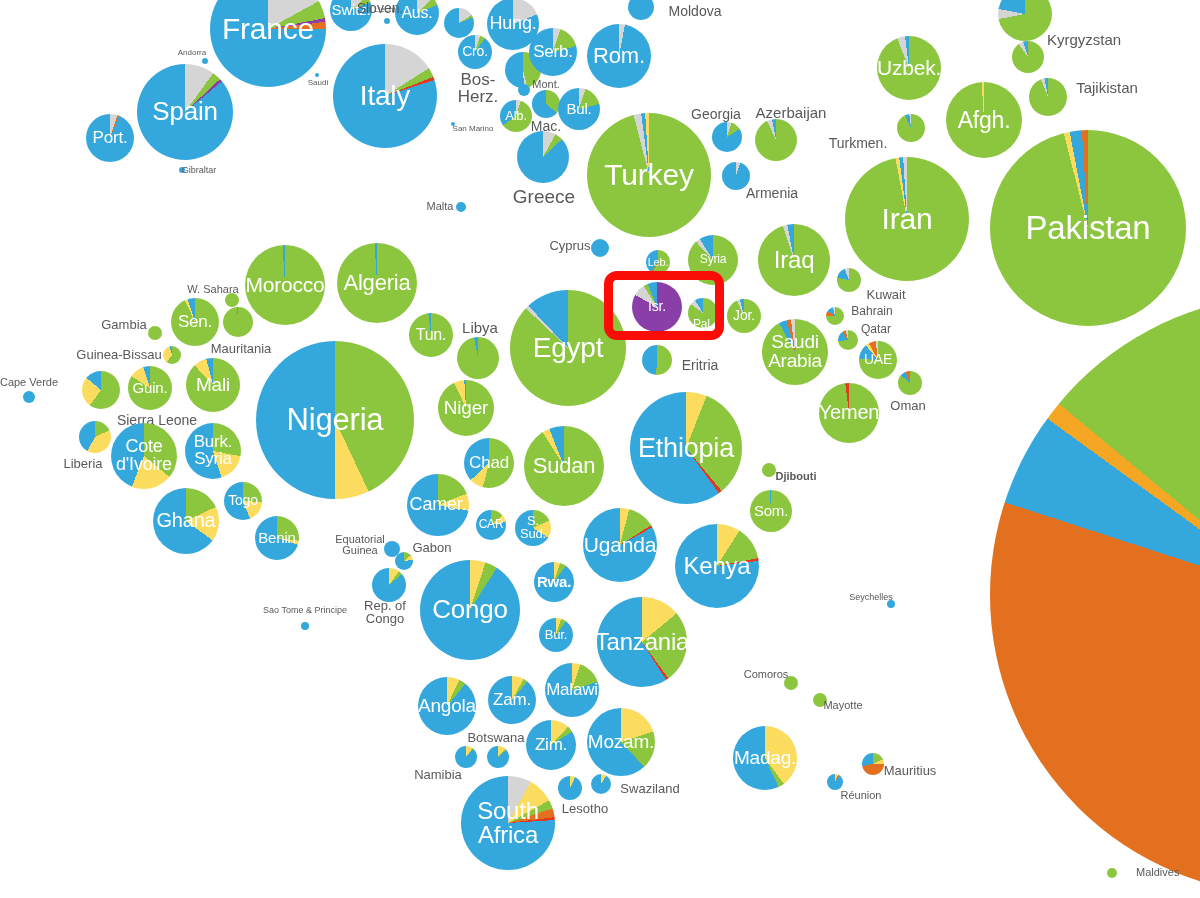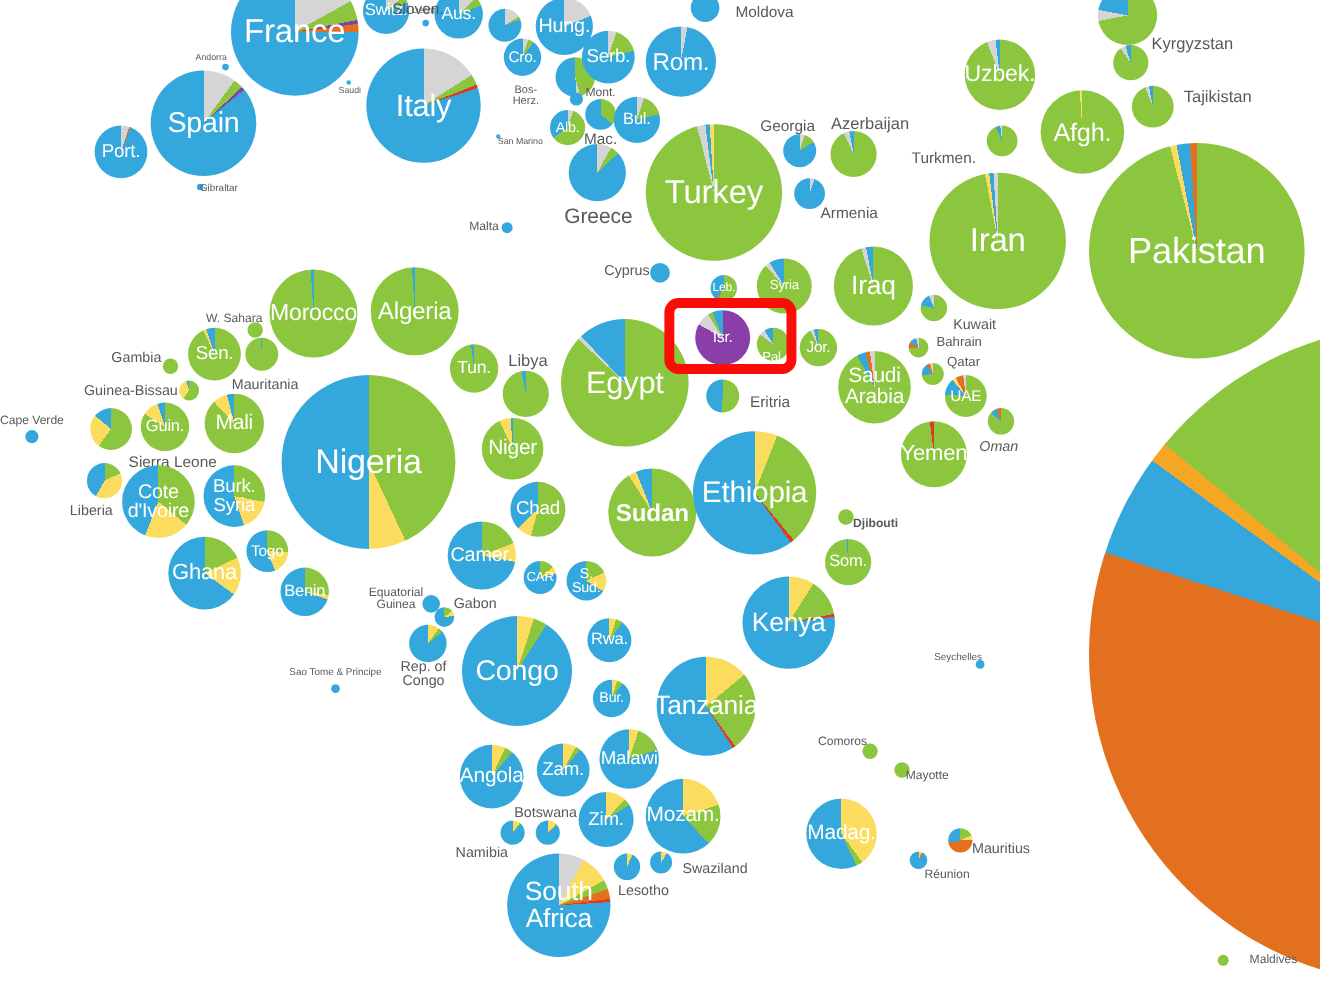--- a/index.html
+++ b/index.html
@@ -79,21 +79,21 @@
       <span class="pie-label" style="font-size: 16px;">Aus.</span>
     </div>
     <div class="out-label" style="left: 380px; top: 8px; font-size: 14px;">Sloven.</div>
     <div class="pie" style="left: 459px; top: 23px; width: 30px; height: 30px; background: conic-gradient(rgb(213, 213, 213) 0deg, rgb(213, 213, 213) 57.6deg, rgb(140, 198, 62) 57.6deg, rgb(140, 198, 62) 68.4deg, rgb(52, 168, 221) 68.4deg, rgb(52, 168, 221) 360deg);"></div>
     <div class="pie" style="left: 475px; top: 52px; width: 34px; height: 34px; background: conic-gradient(rgb(213, 213, 213) 0deg, rgb(213, 213, 213) 18deg, rgb(140, 198, 62) 18deg, rgb(140, 198, 62) 36deg, rgb(52, 168, 221) 36deg, rgb(52, 168, 221) 360deg);">
       <span class="pie-label" style="font-size: 14px;">Cro.</span>
     </div>
     <div class="pie" style="left: 513px; top: 24px; width: 52px; height: 52px; background: conic-gradient(rgb(213, 213, 213) 0deg, rgb(213, 213, 213) 68.4deg, rgb(52, 168, 221) 68.4deg, rgb(52, 168, 221) 360deg);">
       <span class="pie-label" style="font-size: 18px;">Hung.</span>
     </div>
-    <div class="out-label" style="left: 478px; top: 88px; font-size: 10px;">Bos-
+    <div class="out-label" style="left: 478px; top: 88px; font-size: 17px;">Bos-
 Herz.</div>
     <div class="pie" style="left: 523px; top: 70px; width: 36px; height: 36px; background: conic-gradient(rgb(140, 198, 62) 0deg, rgb(140, 198, 62) 165.6deg, rgb(213, 213, 213) 165.6deg, rgb(213, 213, 213) 176.4deg, rgb(52, 168, 221) 176.4deg, rgb(52, 168, 221) 360deg);"></div>
     <div class="pie" style="left: 553px; top: 52px; width: 48px; height: 48px; background: conic-gradient(rgb(213, 213, 213) 0deg, rgb(213, 213, 213) 18deg, rgb(140, 198, 62) 18deg, rgb(140, 198, 62) 75.6deg, rgb(52, 168, 221) 75.6deg, rgb(52, 168, 221) 360deg);">
       <span class="pie-label" style="font-size: 17px;">Serb.</span>
     </div>
     <div class="legend-dot" style="left: 524px; top: 90px; width: 12px; height: 12px; background: rgb(52, 168, 221);"></div>
     <div class="out-label" style="left: 546px; top: 85px; font-size: 11px;">Mont.</div>
     <div class="pie" style="left: 516px; top: 116px; width: 32px; height: 32px; background: conic-gradient(rgb(213, 213, 213) 0deg, rgb(213, 213, 213) 18deg, rgb(140, 198, 62) 18deg, rgb(140, 198, 62) 234deg, rgb(52, 168, 221) 234deg, rgb(52, 168, 221) 360deg);">
       <span class="pie-label" style="font-size: 13px;">Alb.</span>
     </div>
@@ -154,21 +154,21 @@
     <div class="pie" style="left: 835px; top: 316px; width: 18px; height: 18px; background: conic-gradient(rgb(140, 198, 62) 0deg, rgb(140, 198, 62) 270deg, rgb(226, 112, 31) 270deg, rgb(226, 112, 31) 302.4deg, rgb(52, 168, 221) 302.4deg, rgb(52, 168, 221) 345.6deg, rgb(213, 213, 213) 345.6deg, rgb(213, 213, 213) 360deg);"></div>
     <div class="out-label" style="left: 876px; top: 329px; font-size: 12px;">Qatar</div>
     <div class="pie" style="left: 848px; top: 340px; width: 20px; height: 20px; background: conic-gradient(rgb(140, 198, 62) 0deg, rgb(140, 198, 62) 262.8deg, rgb(52, 168, 221) 262.8deg, rgb(52, 168, 221) 324deg, rgb(226, 112, 31) 324deg, rgb(226, 112, 31) 345.6deg, rgb(213, 213, 213) 345.6deg, rgb(213, 213, 213) 360deg);"></div>
     <div class="pie" style="left: 795px; top: 352px; width: 66px; height: 66px; background: conic-gradient(rgb(140, 198, 62) 0deg, rgb(140, 198, 62) 331.2deg, rgb(52, 168, 221) 331.2deg, rgb(52, 168, 221) 345.6deg, rgb(226, 112, 31) 345.6deg, rgb(226, 112, 31) 352.8deg, rgb(213, 213, 213) 352.8deg, rgb(213, 213, 213) 360deg);">
       <span class="pie-label" style="font-size: 19px; text-align: center;">Saudi
 Arabia</span>
     </div>
     <div class="pie" style="left: 878px; top: 360px; width: 38px; height: 38px; background: conic-gradient(rgb(140, 198, 62) 0deg, rgb(140, 198, 62) 273.6deg, rgb(52, 168, 221) 273.6deg, rgb(52, 168, 221) 320.4deg, rgb(252, 220, 95) 320.4deg, rgb(252, 220, 95) 331.2deg, rgb(226, 112, 31) 331.2deg, rgb(226, 112, 31) 352.8deg, rgb(213, 213, 213) 352.8deg, rgb(213, 213, 213) 360deg);">
       <span class="pie-label" style="font-size: 14px;">UAE</span>
     </div>
-    <div class="out-label" style="left: 908px; top: 406px; font-size: 13px; font-style: italic;">Oman</div>
+    <div class="out-label" style="left: 908px; top: 406px; font-size: 13px;">Oman</div>
     <div class="pie" style="left: 910px; top: 383px; width: 24px; height: 24px; background: conic-gradient(rgb(140, 198, 62) 0deg, rgb(140, 198, 62) 309.6deg, rgb(52, 168, 221) 309.6deg, rgb(52, 168, 221) 338.4deg, rgb(226, 112, 31) 338.4deg, rgb(226, 112, 31) 360deg);"></div>
     <div class="pie" style="left: 849px; top: 413px; width: 60px; height: 60px; background: conic-gradient(rgb(140, 198, 62) 0deg, rgb(140, 198, 62) 352.8deg, rgb(224, 58, 34) 352.8deg, rgb(224, 58, 34) 360deg);">
       <span class="pie-label" style="font-size: 20px;">Yemen</span>
     </div>
     <div class="pie" style="left: 907px; top: 219px; width: 124px; height: 124px; background: conic-gradient(rgb(140, 198, 62) 0deg, rgb(140, 198, 62) 349.2deg, rgb(252, 220, 95) 349.2deg, rgb(252, 220, 95) 352.8deg, rgb(52, 168, 221) 352.8deg, rgb(52, 168, 221) 356.4deg, rgb(213, 213, 213) 356.4deg, rgb(213, 213, 213) 360deg);">
       <span class="pie-label" style="font-size: 30px;">Iran</span>
     </div>
     <div class="out-label" style="left: 858px; top: 143px; font-size: 14px;">Turkmen.</div>
     <div class="pie" style="left: 911px; top: 128px; width: 28px; height: 28px; background: conic-gradient(rgb(140, 198, 62) 0deg, rgb(140, 198, 62) 334.8deg, rgb(52, 168, 221) 334.8deg, rgb(52, 168, 221) 352.8deg, rgb(213, 213, 213) 352.8deg, rgb(213, 213, 213) 360deg);"></div>
     <div class="pie" style="left: 909px; top: 68px; width: 64px; height: 64px; background: conic-gradient(rgb(140, 198, 62) 0deg, rgb(140, 198, 62) 338.4deg, rgb(213, 213, 213) 338.4deg, rgb(213, 213, 213) 352.8deg, rgb(52, 168, 221) 352.8deg, rgb(52, 168, 221) 360deg);">
@@ -240,21 +240,21 @@
     </div>
     <div class="pie" style="left: 335px; top: 420px; width: 158px; height: 158px; background: conic-gradient(rgb(140, 198, 62) 0deg, rgb(140, 198, 62) 154.8deg, rgb(252, 220, 95) 154.8deg, rgb(252, 220, 95) 180deg, rgb(52, 168, 221) 180deg, rgb(52, 168, 221) 360deg);">
       <span class="pie-label" style="font-size: 31px;">Nigeria</span>
     </div>
     <div class="pie" style="left: 466px; top: 408px; width: 56px; height: 56px; background: conic-gradient(rgb(140, 198, 62) 0deg, rgb(140, 198, 62) 334.8deg, rgb(252, 220, 95) 334.8deg, rgb(252, 220, 95) 356.4deg, rgb(52, 168, 221) 356.4deg, rgb(52, 168, 221) 360deg);">
       <span class="pie-label" style="font-size: 19px;">Niger</span>
     </div>
     <div class="pie" style="left: 489px; top: 463px; width: 50px; height: 50px; background: conic-gradient(rgb(140, 198, 62) 0deg, rgb(140, 198, 62) 194.4deg, rgb(252, 220, 95) 194.4deg, rgb(252, 220, 95) 226.8deg, rgb(52, 168, 221) 226.8deg, rgb(52, 168, 221) 360deg);">
       <span class="pie-label" style="font-size: 17px;">Chad</span>
     </div>
-    <div class="pie" style="left: 593px; top: 466px; width: 80px; height: 80px; background: conic-gradient(rgb(140, 198, 62) 0deg, rgb(140, 198, 62) 327.6deg, rgb(252, 220, 95) 327.6deg, rgb(252, 220, 95) 338.4deg, rgb(52, 168, 221) 338.4deg, rgb(52, 168, 221) 360deg); font-weight: bold;">
+    <div class="pie" style="left: 564px; top: 466px; width: 80px; height: 80px; background: conic-gradient(rgb(140, 198, 62) 0deg, rgb(140, 198, 62) 327.6deg, rgb(252, 220, 95) 327.6deg, rgb(252, 220, 95) 338.4deg, rgb(52, 168, 221) 338.4deg, rgb(52, 168, 221) 360deg);">
       <span class="pie-label" style="font-size: 22px;">Sudan</span>
     </div>
     <div class="pie" style="left: 438px; top: 505px; width: 62px; height: 62px; background: conic-gradient(rgb(140, 198, 62) 0deg, rgb(140, 198, 62) 68.4deg, rgb(252, 220, 95) 68.4deg, rgb(252, 220, 95) 100.8deg, rgb(52, 168, 221) 100.8deg, rgb(52, 168, 221) 360deg);">
       <span class="pie-label" style="font-size: 18px;">Camer.</span>
     </div>
     <div class="pie" style="left: 491px; top: 525px; width: 30px; height: 30px; background: conic-gradient(rgb(140, 198, 62) 0deg, rgb(140, 198, 62) 50.4deg, rgb(252, 220, 95) 50.4deg, rgb(252, 220, 95) 75.6deg, rgb(52, 168, 221) 75.6deg, rgb(52, 168, 221) 360deg);">
       <span class="pie-label" style="font-size: 12px;">CAR</span>
     </div>
     <div class="pie" style="left: 533px; top: 528px; width: 36px; height: 36px; background: conic-gradient(rgb(140, 198, 62) 0deg, rgb(140, 198, 62) 64.8deg, rgb(252, 220, 95) 64.8deg, rgb(252, 220, 95) 122.4deg, rgb(52, 168, 221) 122.4deg, rgb(52, 168, 221) 360deg);">
       <span class="pie-label" style="font-size: 13px;">S.
@@ -266,21 +266,24 @@
     <div class="out-label" style="left: 432px; top: 548px; font-size: 13px;">Gabon</div>
     <div class="pie" style="left: 404px; top: 561px; width: 18px; height: 18px; background: conic-gradient(rgb(140, 198, 62) 0deg, rgb(140, 198, 62) 50.4deg, rgb(252, 220, 95) 50.4deg, rgb(252, 220, 95) 82.8deg, rgb(52, 168, 221) 82.8deg, rgb(52, 168, 221) 360deg);"></div>
     <div class="legend-dot" style="left: 305px; top: 626px; width: 8px; height: 8px; background: rgb(52, 168, 221);"></div>
     <div class="out-label" style="left: 305px; top: 611px; font-size: 9px;">Sao Tome &amp; Principe</div>
     <div class="out-label" style="left: 385px; top: 612px; font-size: 13px;">Rep. of
 Congo</div>
     <div class="pie" style="left: 389px; top: 585px; width: 34px; height: 34px; background: conic-gradient(rgb(252, 220, 95) 0deg, rgb(252, 220, 95) 36deg, rgb(140, 198, 62) 36deg, rgb(140, 198, 62) 50.4deg, rgb(52, 168, 221) 50.4deg, rgb(52, 168, 221) 360deg);"></div>
     <div class="pie" style="left: 470px; top: 610px; width: 100px; height: 100px; background: conic-gradient(rgb(252, 220, 95) 0deg, rgb(252, 220, 95) 18deg, rgb(140, 198, 62) 18deg, rgb(140, 198, 62) 32.4deg, rgb(52, 168, 221) 32.4deg, rgb(52, 168, 221) 360deg);">
       <span class="pie-label" style="font-size: 26px;">Congo</span>
     </div>
-    <div class="pie" style="left: 554px; top: 582px; width: 40px; height: 40px; background: conic-gradient(rgb(252, 220, 95) 0deg, rgb(252, 220, 95) 18deg, rgb(140, 198, 62) 18deg, rgb(140, 198, 62) 36deg, rgb(52, 168, 221) 36deg, rgb(52, 168, 221) 360deg);">
+    <div class="pie" style="left: 620px; top: 545px; width: 74px; height: 74px; background: conic-gradient(rgb(252, 220, 95) 0deg, rgb(252, 220, 95) 14.4deg, rgb(140, 198, 62) 14.4deg, rgb(140, 198, 62) 57.6deg, rgb(224, 58, 34) 57.6deg, rgb(224, 58, 34) 61.2deg, rgb(52, 168, 221) 61.2deg, rgb(52, 168, 221) 360deg);">
+      <span class="pie-label" style="font-size: 21px;">Uganda</span>
+    </div>
+    <div class="pie" style="left: 554px; top: 582px; width: 40px; height: 40px; background: conic-gradient(rgb(252, 220, 95) 0deg, rgb(252, 220, 95) 18deg, rgb(140, 198, 62) 18deg, rgb(140, 198, 62) 36deg, rgb(52, 168, 221) 36deg, rgb(52, 168, 221) 360deg); font-weight: bold;">
       <span class="pie-label" style="font-size: 15px;">Rwa.</span>
     </div>
     <div class="pie" style="left: 556px; top: 635px; width: 34px; height: 34px; background: conic-gradient(rgb(252, 220, 95) 0deg, rgb(252, 220, 95) 18deg, rgb(140, 198, 62) 18deg, rgb(140, 198, 62) 36deg, rgb(52, 168, 221) 36deg, rgb(52, 168, 221) 360deg);">
       <span class="pie-label" style="font-size: 13px;">Bur.</span>
     </div>
     <div class="pie" style="left: 686px; top: 448px; width: 112px; height: 112px; background: conic-gradient(rgb(252, 220, 95) 0deg, rgb(252, 220, 95) 21.6deg, rgb(140, 198, 62) 21.6deg, rgb(140, 198, 62) 140.4deg, rgb(224, 58, 34) 140.4deg, rgb(224, 58, 34) 144deg, rgb(52, 168, 221) 144deg, rgb(52, 168, 221) 360deg);">
       <span class="pie-label" style="font-size: 27px;">Ethiopia</span>
     </div>
     <div class="out-label" style="left: 700px; top: 365px; font-size: 14px;">Eritria</div>
     <div class="pie" style="left: 657px; top: 360px; width: 30px; height: 30px; background: conic-gradient(rgb(140, 198, 62) 0deg, rgb(140, 198, 62) 183.6deg, rgb(52, 168, 221) 183.6deg, rgb(52, 168, 221) 360deg);"></div>

